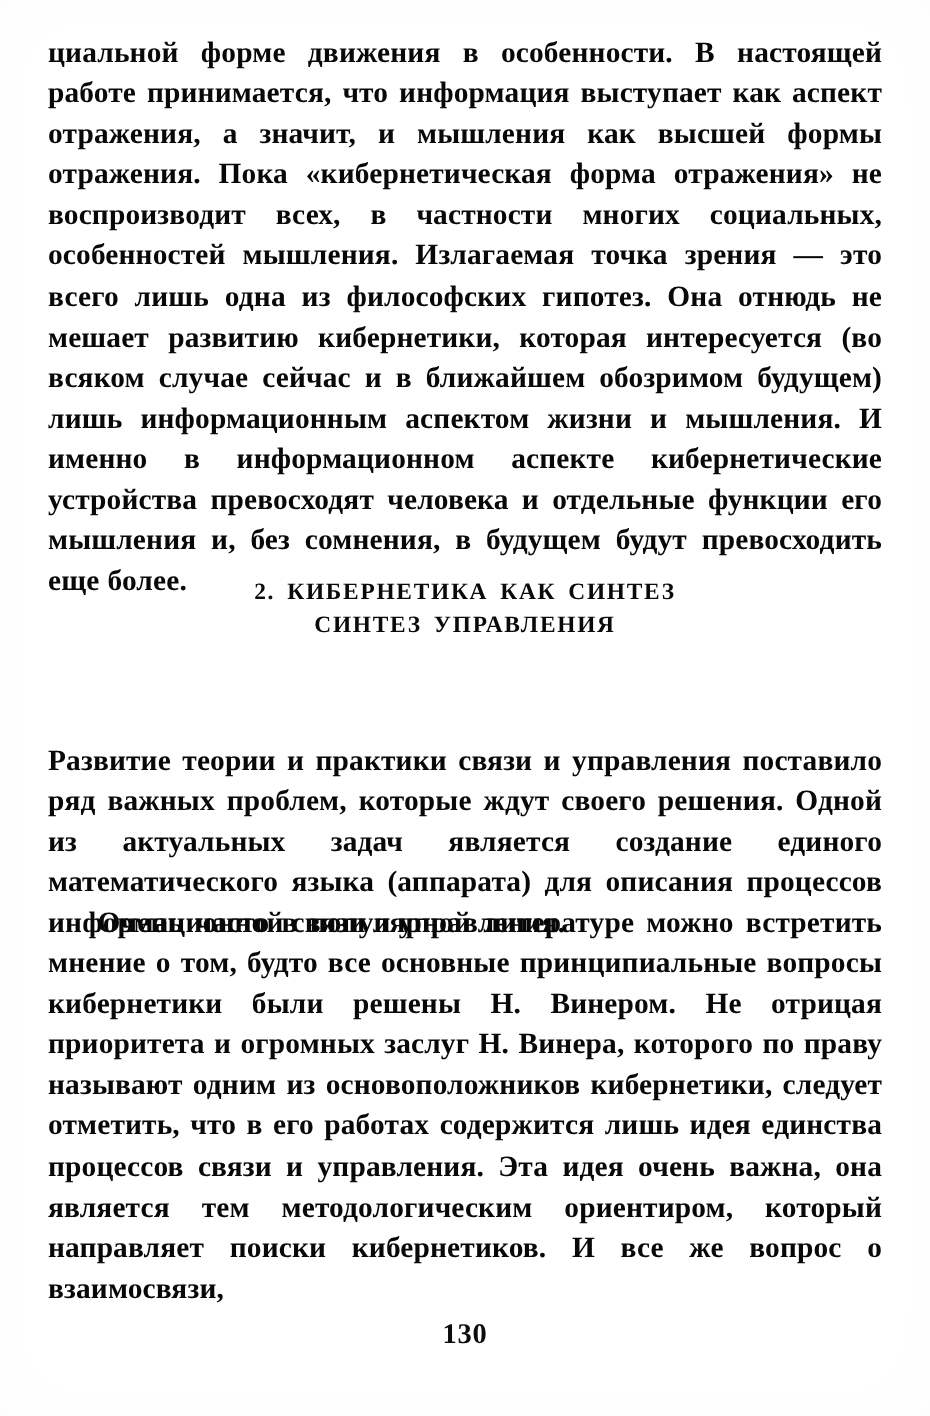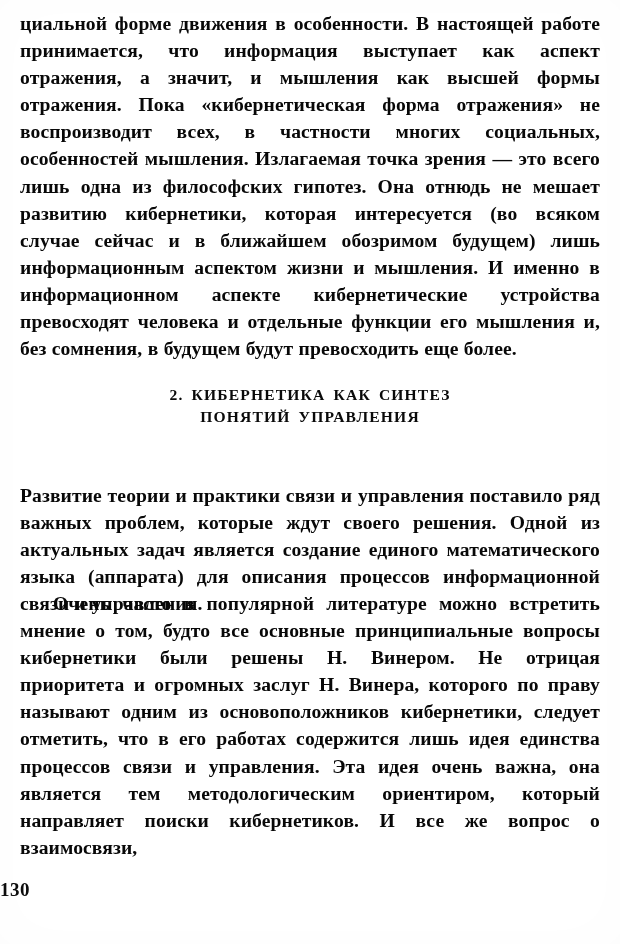--- a/index.html
+++ b/index.html
@@ -21,21 +21,21 @@
   }
 
   
   .para {
     font-family: "Liberation Serif", "DejaVu Serif", serif;
     font-size: 19.6px;
     line-height: 27.1px;
     color: #080808;
     text-align: justify;
     text-align-last: left;
-    margin: 4px;
+    margin: 16px;
     letter-spacing: 0.1px;
     word-spacing: 0.4px;
     font-weight: 600;
     -webkit-font-smoothing: none;
   }
 
   .para.no-indent { text-indent: 0; }
   .para.indent   { text-indent: 33px; }
 
   
@@ -59,21 +59,21 @@
   }
 
   .heading-line { display: block; white-space: nowrap; }
 
   
   .folio {
     position: absolute;
     left: 0;
     width: 620px;
     top: 879px;
-    text-align: left;
+    text-align: center;
     font-family: "Liberation Serif", "DejaVu Serif", serif;
     font-size: 19px;
     font-weight: 700;
     color: #0c0c0c;
     letter-spacing: 0.5px;
   }
 
   
   #block-top    { position: absolute; left: 16px; top: 6px;   width: 588px; }
   #block-second { position: absolute; left: 16px; top: 478px; width: 588px; }
@@ -83,21 +83,21 @@
 <body>
 
 <div class="page">
 
   <div id="block-top">
     <p class="para no-indent">циальной форме движения в особенности. В настоящей работе принимается, что информация выступает как аспект отражения, а значит, и мышления как высшей формы отражения. Пока «кибернетическая форма отражения» не воспроизводит всех, в частности многих социальных, особенностей мышления. Излагаемая точка зрения — это всего лишь одна из философских гипотез. Она отнюдь не мешает развитию кибернетики, которая интересуется (во всяком случае сейчас и в ближайшем обозримом будущем) лишь информационным аспектом жизни и мышления. И именно в информационном аспекте кибернетические устройства превосходят человека и отдельные функции его мышления и, без сомнения, в будущем будут превосходить еще более.</p>
   </div>
 
   <div class="heading-block">
     <span class="section-heading heading-line">2. КИБЕРНЕТИКА КАК СИНТЕЗ</span>
-    <span class="section-heading heading-line">ПОНЯТИЙ УПРАВЛЕНИЯ</span>
+    <span class="section-heading heading-line">СИНТЕЗ УПРАВЛЕНИЯ</span>
   </div>
 
   <div id="block-second">
     <p class="para no-indent">Развитие теории и практики связи и управления поставило ряд важных проблем, которые ждут своего решения. Одной из актуальных задач является создание единого математического языка (аппарата) для описания процессов информационной связи и управления.</p>
   </div>
 
   <div id="block-third">
     <p class="para indent">Очень часто в популярной литературе можно встретить мнение о том, будто все основные принципиальные вопросы кибернетики были решены Н. Винером. Не отрицая приоритета и огромных заслуг Н. Винера, которого по праву называют одним из основоположников кибернетики, следует отметить, что в его работах содержится лишь идея единства процессов связи и управления. Эта идея очень важна, она является тем методологическим ориентиром, который направляет поиски кибернетиков. И все же вопрос о взаимосвязи,</p>
   </div>
 

